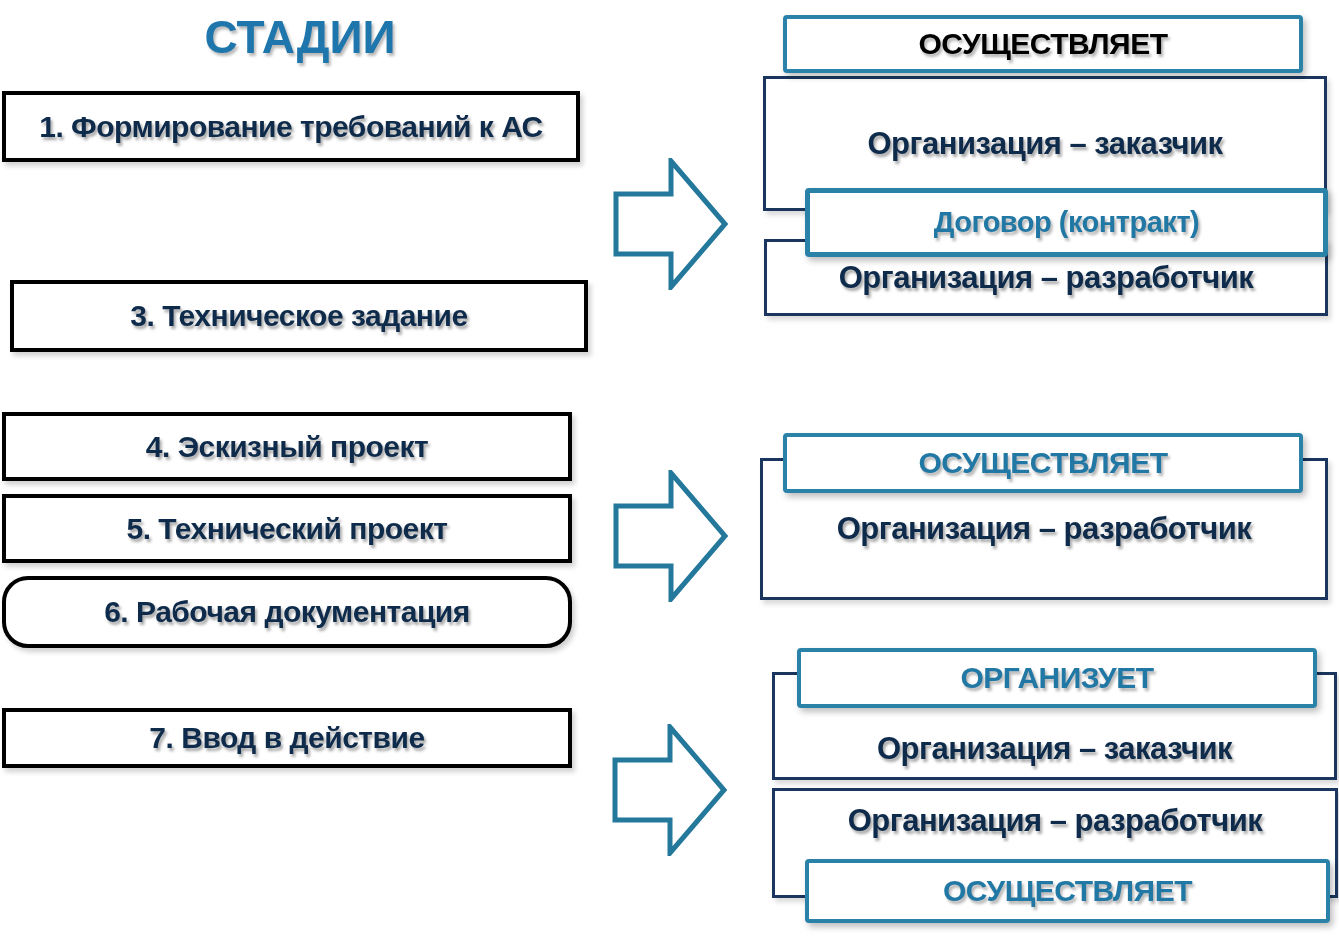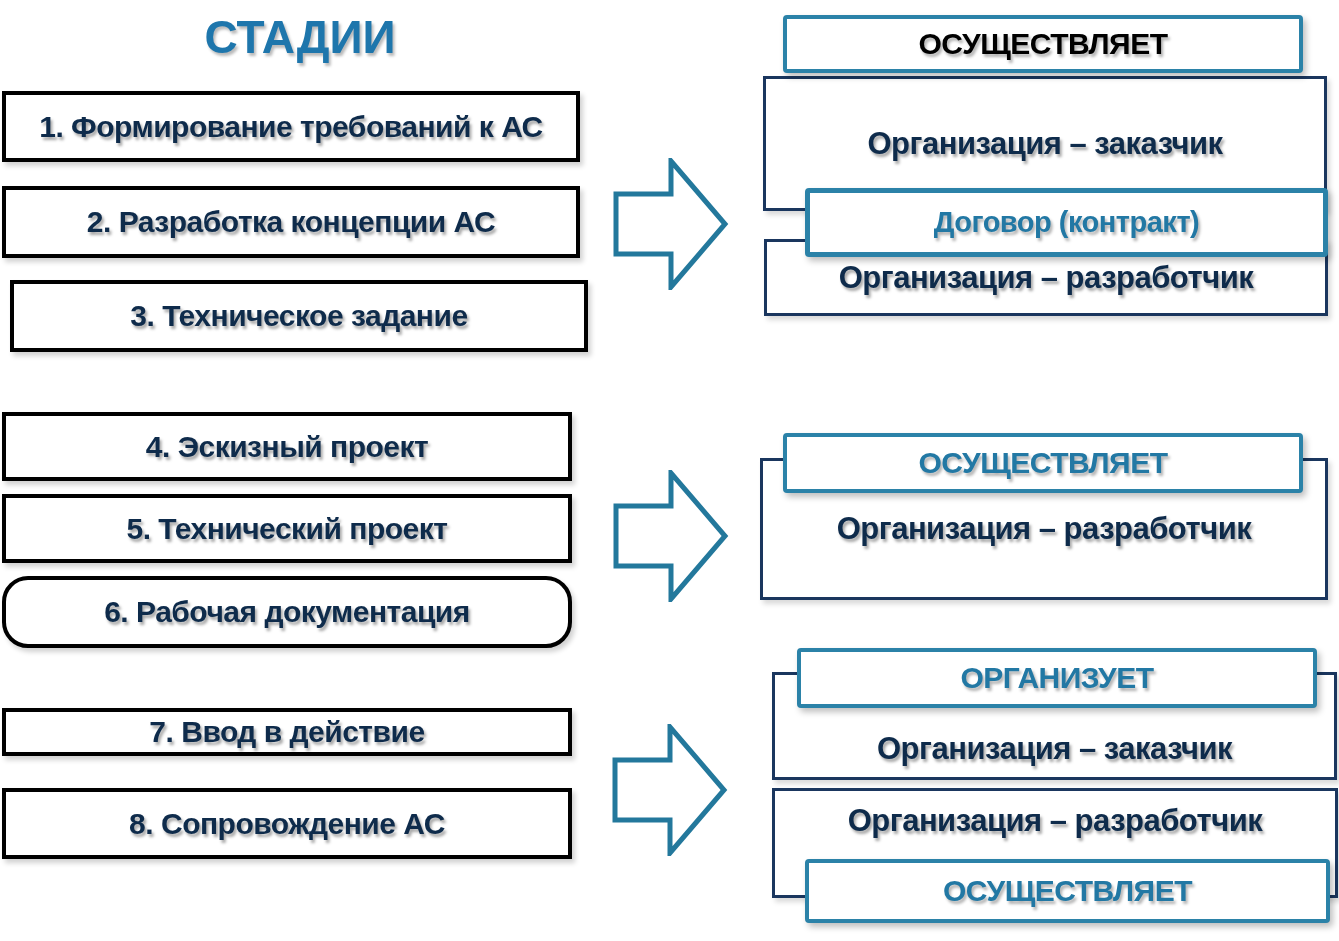--- a/index.html
+++ b/index.html
@@ -30,21 +30,21 @@
     text-shadow:2px 3px 3px rgba(0,0,0,0.35);
     box-shadow:3px 4px 5px rgba(0,0,0,0.18);
     z-index:1;
   }
   .s1{top:91px;width:578px;height:71px;}
   .s2{top:186px;width:578px;height:72px;}
   .s3{top:280px;width:578px;height:72px;margin-left:8px;}
   .s4{top:412px;width:570px;height:69px;}
   .s5{top:494px;width:570px;height:69px;}
   .s6{top:576px;width:570px;height:72px;border-radius:26px;}
-  .s7{top:708px;width:570px;height:48px;}
+  .s7{top:708px;width:570px;height:60px;}
   .s8{top:788px;width:570px;height:71px;}
   
   .rect{
     position:absolute;box-sizing:border-box;
     background:#ffffff;
     border:3px solid #1A365E;
     display:flex;align-items:center;justify-content:center;
     font-size:31px;letter-spacing:-0.5px;
     color:#0E2B4B;
     text-shadow:2px 3px 3px rgba(0,0,0,0.35);
@@ -81,27 +81,25 @@
   .a3{left:612px;top:724px;}
 </style>
 </head>
 <body>
 
 <div class="canvas">
 
   <div class="title">СТАДИИ</div>
 
   <div class="stage s1">1. Формирование требований к АС</div>
-  <div class="stage s2">2. Разработка концепции АС</div>
   <div class="stage s3">3. Техническое задание</div>
   <div class="stage s4">4. Эскизный проект</div>
   <div class="stage s5">5. Технический проект</div>
   <div class="stage s6">6. Рабочая документация</div>
   <div class="stage s7">7. Ввод в действие</div>
-  <div class="stage s8">8. Сопровождение АС</div>
 
   <svg class="arrow a1" width="116" height="132" viewBox="0 0 116 132">
     <polygon points="3,36 58,36 58,3 112,66 58,129 58,96 3,96" fill="#ffffff" stroke="#23789C" stroke-width="5" stroke-linejoin="miter"></polygon>
   </svg>
   <svg class="arrow a2" width="116" height="132" viewBox="0 0 116 132">
     <polygon points="3,36 58,36 58,3 112,66 58,129 58,96 3,96" fill="#ffffff" stroke="#23789C" stroke-width="5" stroke-linejoin="miter"></polygon>
   </svg>
   <svg class="arrow a3" width="116" height="132" viewBox="0 0 116 132">
     <polygon points="3,36 58,36 58,3 112,66 58,129 58,96 3,96" fill="#ffffff" stroke="#23789C" stroke-width="5" stroke-linejoin="miter"></polygon>
   </svg>

